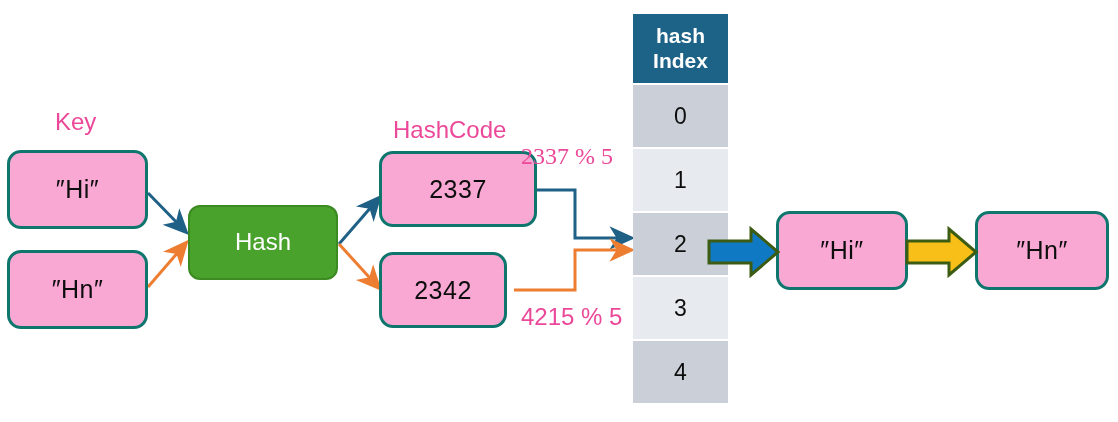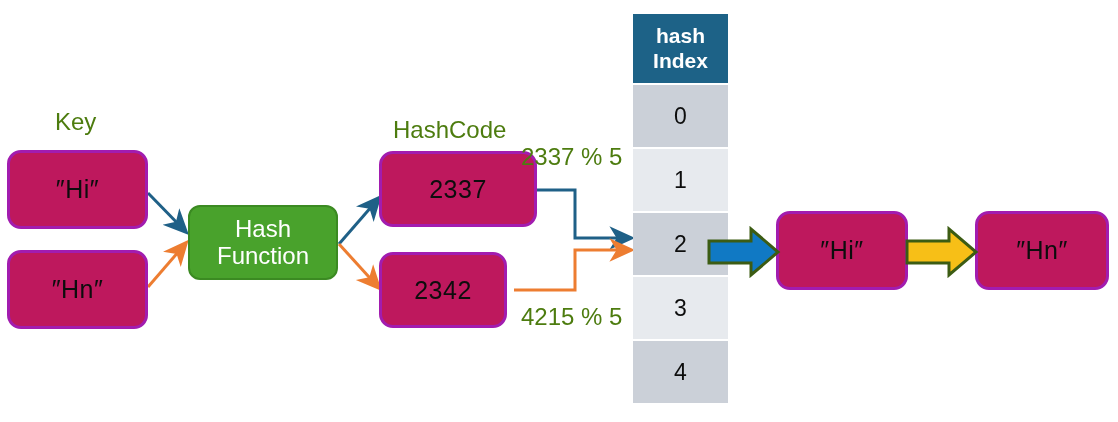--- a/index.html
+++ b/index.html
@@ -22,22 +22,22 @@
     left: 0; top: 0;
     width: 1118px;
     height: 422px;
     pointer-events: none;
   }
 
   
   .node {
     position: absolute;
     box-sizing: border-box;
-    background: #be185d;
-    border: 3px solid #a21caf;
+    background: #f9a8d4;
+    border: 3px solid #0f766e;
     border-radius: 14px;
     display: flex;
     align-items: center;
     justify-content: center;
     color: #0d0d0d;
     font-size: 25px;
     letter-spacing: 0.5px;
     z-index: 3;
   }
 
@@ -54,21 +54,21 @@
     justify-content: center;
     color: #ffffff;
     font-size: 24px;
     line-height: 1.12;
     z-index: 3;
   }
 
   
   .caption {
     position: absolute;
-    color: #4d7c0f;
+    color: #ec4899;
     font-size: 24px;
     white-space: nowrap;
     z-index: 4;
   }
 
   
   #hash-table {
     position: absolute;
     left: 633px;
     top: 14px;
@@ -131,33 +131,32 @@
 
     <line x1="339" y1="244" x2="379" y2="288" stroke="#ed7d31" stroke-width="3" marker-end="url(#ah-orange)"></line>
 
     <polyline points="514,190 575,190 575,238 631,238" fill="none" stroke="#1f6087" stroke-width="3" marker-end="url(#ah-blue)"></polyline>
 
     <polyline points="514,290 575,290 575,250 631,250" fill="none" stroke="#ed7d31" stroke-width="3" marker-end="url(#ah-orange)"></polyline>
   </svg>
 
   <div class="caption" style="left:55px; top:108px;">Key</div>
   <div class="caption" style="left:393px; top:116px;">HashCode</div>
-  <div class="caption" style="left:521px; top:143px;">2337 % 5</div>
+  <div class="caption" style="left:521px; top:143px;font-family:Liberation Serif, serif;">2337 % 5</div>
   <div class="caption" style="left:521px; top:303px;">4215 % 5</div>
 
   <div class="node" style="left:7px; top:150px; width:141px; height:79px;">
     <span>″Hi″</span>
   </div>
   <div class="node" style="left:7px; top:250px; width:141px; height:79px;">
     <span>″Hn″</span>
   </div>
 
   <div class="hashfn" style="left:188px; top:205px; width:150px; height:75px;">
     <span>Hash</span>
-    <span>Function</span>
   </div>
 
   <div class="node" style="left:379px; top:151px; width:158px; height:76px;">
     <span>2337</span>
   </div>
   <div class="node" style="left:379px; top:252px; width:128px; height:76px;">
     <span>2342</span>
   </div>
 
   <div id="hash-table">

